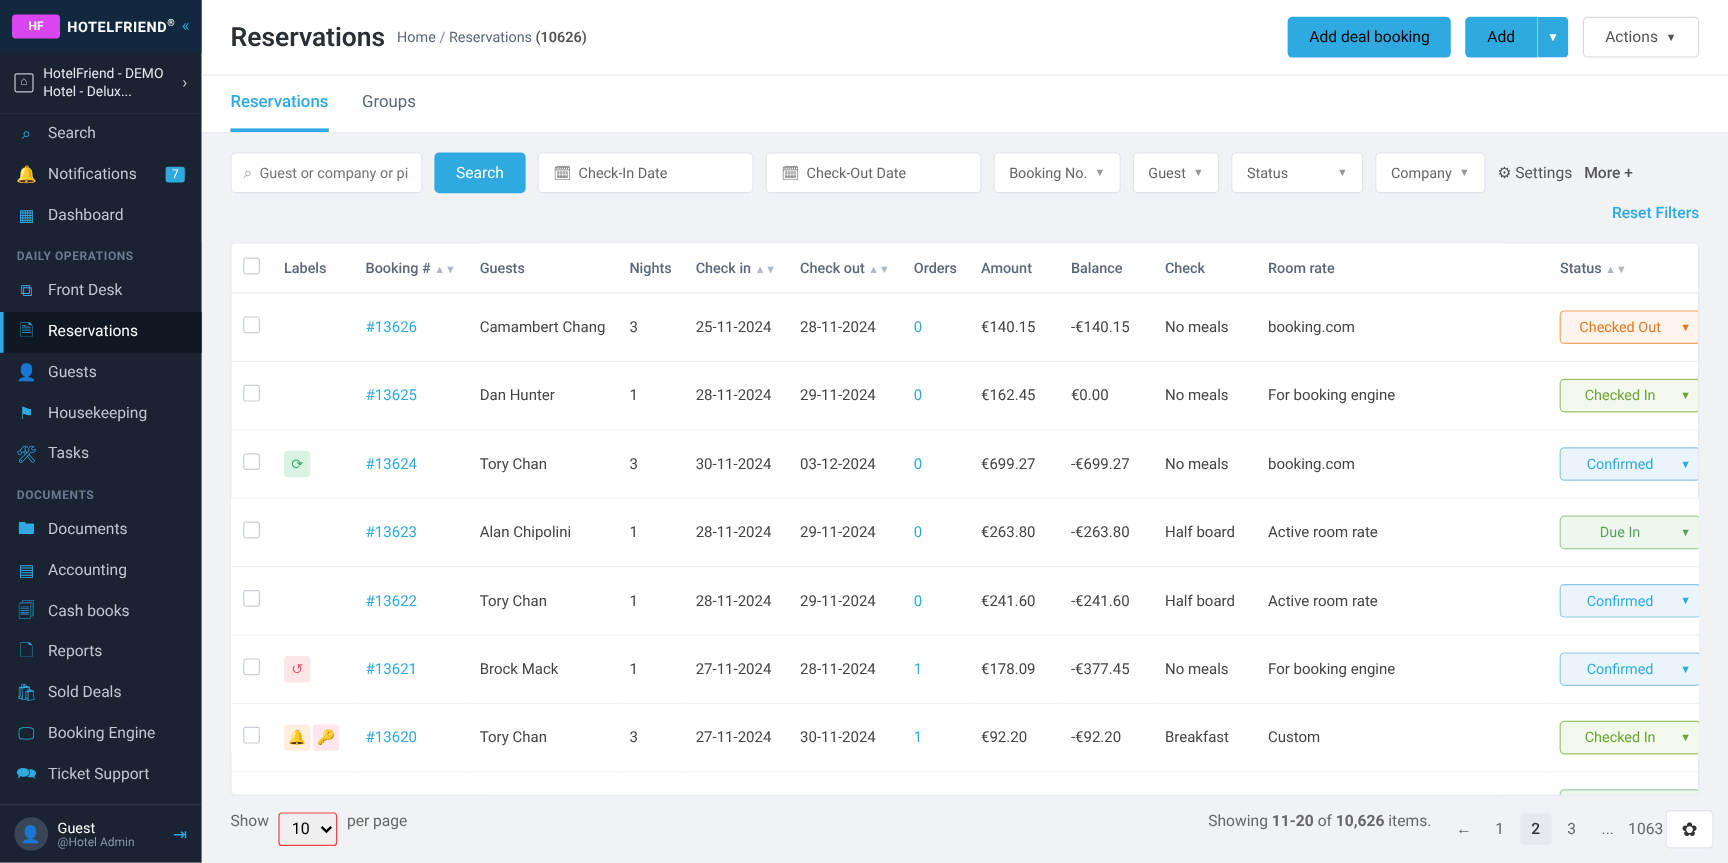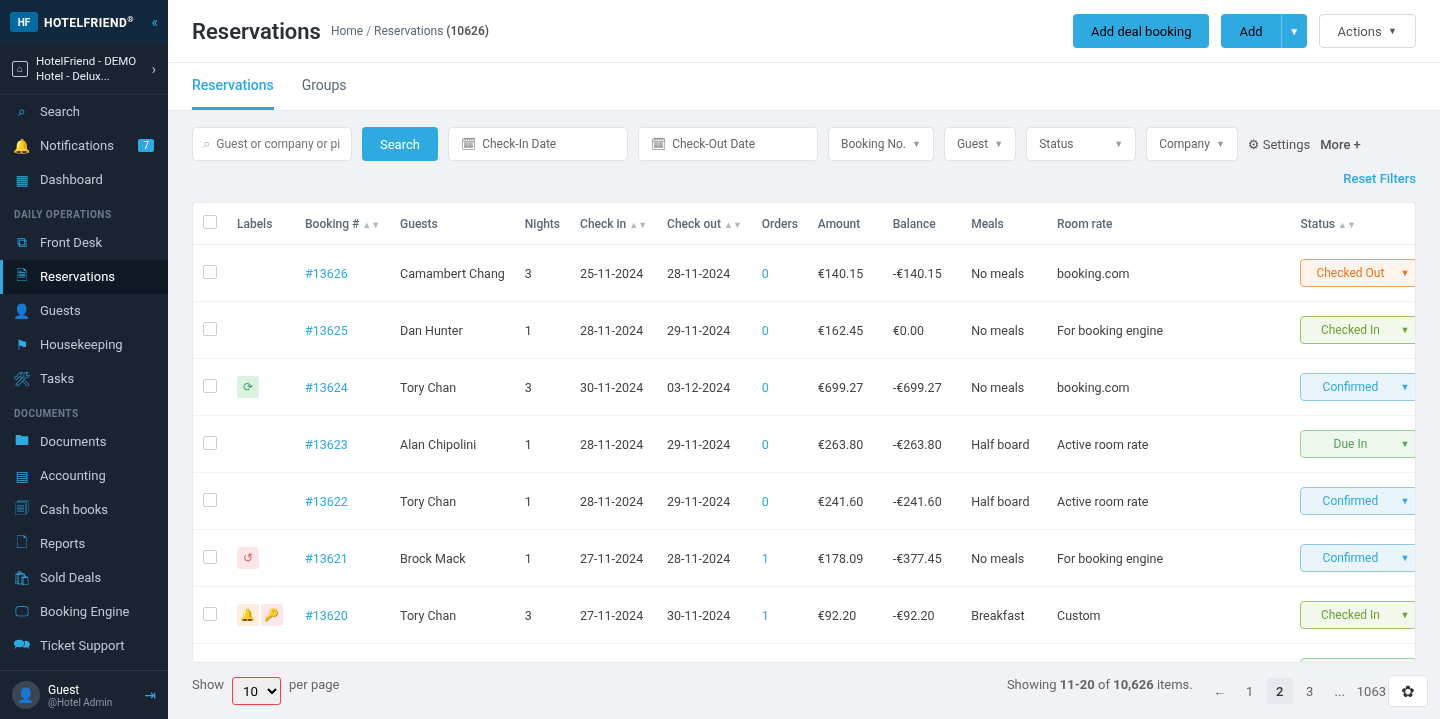--- a/index.html
+++ b/index.html
@@ -1,19 +1,19 @@
 <!DOCTYPE html>
 <html><head>
 <meta charset="utf-8">
 <style>
 *{box-sizing:border-box;margin:0;padding:0;font-family:-apple-system,BlinkMacSystemFont,"Segoe UI",Roboto,Arial,sans-serif}
 body{background:#f0f2f5;color:#333;font-size:13px;width:1440px;height:719px;overflow:hidden;display:flex}
 .sidebar{width:168px;background:#1a2332;color:#c0c8d4;display:flex;flex-direction:column;height:100vh;flex-shrink:0}
 .logo-row{height:44px;display:flex;align-items:center;padding:0 10px;background:#12283f}
-.logo-badge{width:28px;height:20px;background:#0369a1;border-radius:3px;display:flex;align-items:center;justify-content:center;color:#fff;font-weight:700;font-size:10px;margin-right:6px}
+.logo-badge{width:40px;height:20px;background:#d946ef;border-radius:3px;display:flex;align-items:center;justify-content:center;color:#fff;font-weight:700;font-size:10px;margin-right:6px}
 .logo-txt{color:#fff;font-weight:700;font-size:12px;letter-spacing:.5px}
 .logo-sup{font-size:8px;vertical-align:super}
 .collapse{margin-left:auto;color:#2eaae0;font-size:14px}
 .hotel-sel{padding:10px 12px;display:flex;align-items:center;border-bottom:1px solid rgba(255,255,255,.05)}
 .hotel-ico{width:16px;height:16px;border:1px solid #c0c8d4;border-radius:2px;margin-right:8px;display:flex;align-items:center;justify-content:center;font-size:10px}
 .hotel-name{font-size:11.5px;color:#e6eaf0;line-height:1.3;flex:1}
 .hotel-chev{color:#c0c8d4;font-size:14px}
 .nav-item{display:flex;align-items:center;padding:9px 14px;font-size:13px;cursor:pointer;color:#c0c8d4}
 .nav-item.active{background:#0f1923;color:#fff;border-left:3px solid #2eaae0;padding-left:11px}
 .nav-ico{width:16px;height:16px;margin-right:10px;display:flex;align-items:center;justify-content:center;font-size:14px;color:#2eaae0}
@@ -232,21 +232,21 @@
         <th style="width:34px"><span class="chk"></span></th>
         <th>Labels</th>
         <th><span>Booking #</span><span class="sort">▲▼</span></th>
         <th>Guests</th>
         <th>Nights</th>
         <th><span>Check in</span><span class="sort">▲▼</span></th>
         <th><span>Check out</span><span class="sort">▲▼</span></th>
         <th>Orders</th>
         <th>Amount</th>
         <th>Balance</th>
-        <th>Meals</th>
+        <th>Check</th>
         <th>Room rate</th>
         <th><span>Status</span><span class="sort">▲▼</span></th>
 
       </tr>
         </thead>
       <tbody id="tbody">
           <tr>
             <td><span class="chk"></span></td>
             <td></td>
             <td><span class="booking-link">#13626</span></td>

